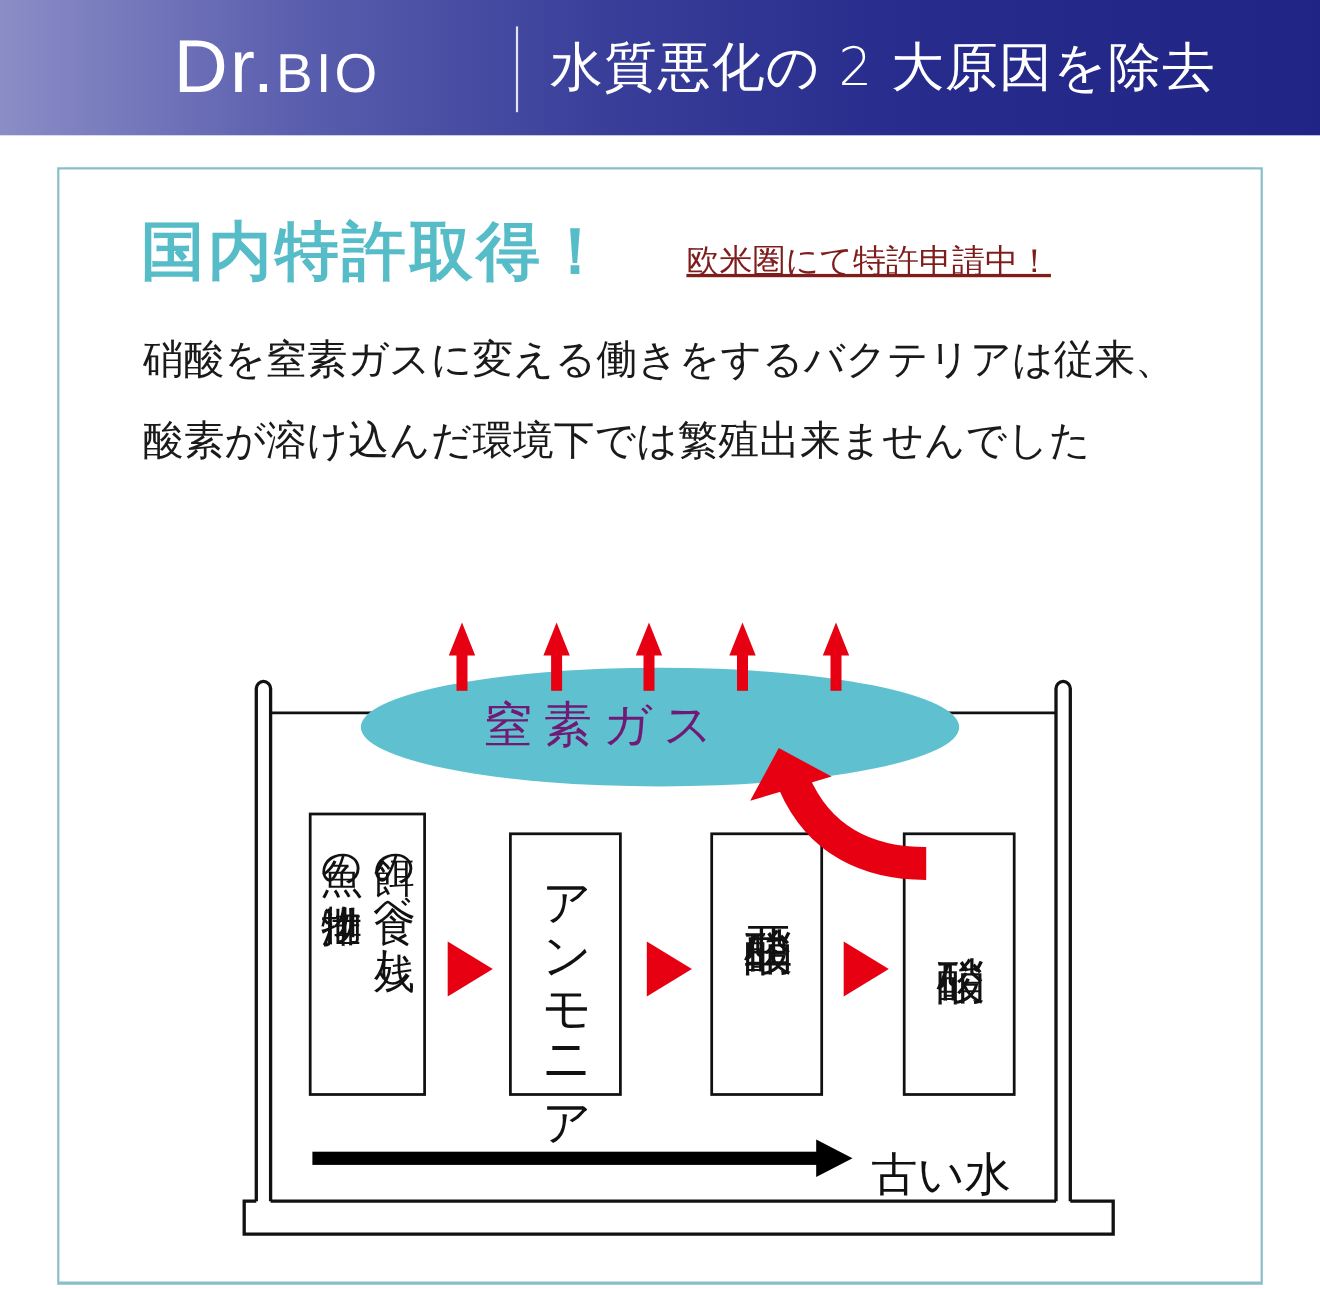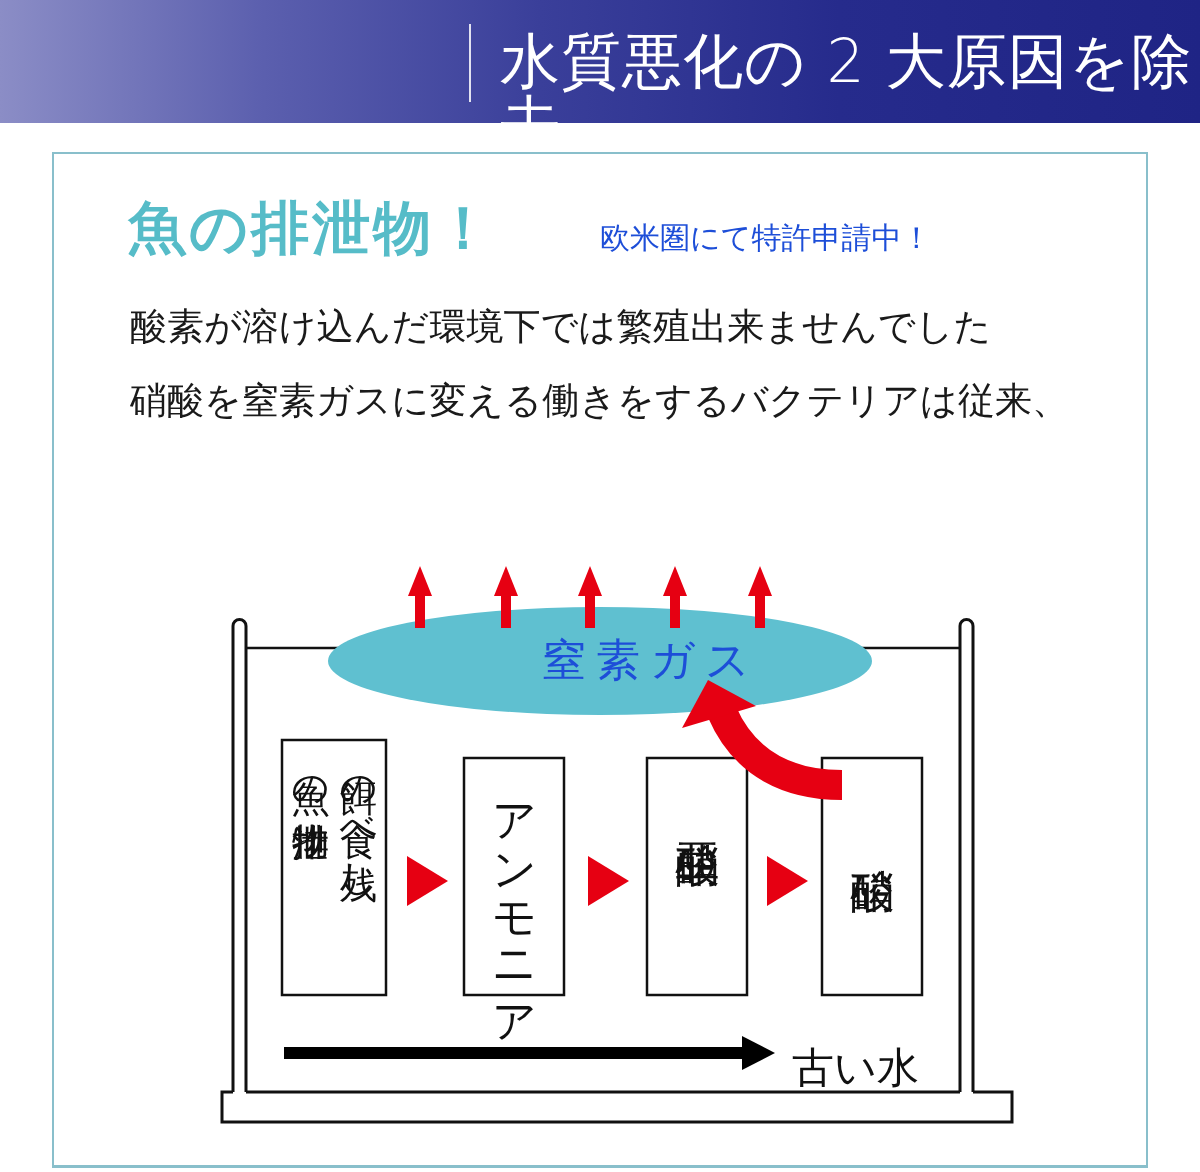--- a/index.html
+++ b/index.html
@@ -5,55 +5,58 @@
   html, body { margin: 0; padding: 0; background: #ffffff; }
   body { width: 1200px; height: 1172px; position: relative; overflow: hidden;
          font-family: "DejaVu Sans", "Liberation Sans", sans-serif; }
   .header { position: absolute; left: 0; top: 0; width: 1200px; height: 123px;
             background: linear-gradient(90deg, #8b8dc6 0%, #5b5fae 22%, #3a3f9a 45%, #262b8c 70%, #1f2485 100%); }
   .brand { position: absolute; left: 158px; top: 26px; height: 70px; color: #fff;
            font-family: "Liberation Sans", sans-serif; font-weight: 300; }
   .brand .dr { font-size: 68px; letter-spacing: 2px; line-height: 70px; }
   .brand .bio { font-size: 50px; letter-spacing: 3px; line-height: 70px; }
   .divider { position: absolute; left: 469px; top: 24px; width: 2px; height: 78px; background: rgba(255,255,255,0.85); }
-  .tagline { position: absolute; left: 500px; top: 30px; color: #fff; font-size: 60px; line-height: 62px; letter-spacing: 1px;
+  .tagline { position: absolute; left: 500px; top: 30px; color: #fff; font-size: 48px; line-height: 62px; letter-spacing: 1px;
              font-family: "DejaVu Sans", sans-serif; font-weight: 300; }
 
   .frame { position: absolute; left: 52px; top: 152px; width: 1096px; height: 1016px;
            border: 2px solid #89bfcb; border-bottom-width: 3px; box-sizing: border-box; }
 
   .patent { position: absolute; left: 128px; top: 192px; font-size: 58px; font-weight: bold; color: #56bcc8;
             letter-spacing: 3px; line-height: 72px; }
-  .patent-sub { position: absolute; left: 600px; top: 216px; font-size: 30px; color: #1d4ed8; line-height: 44px; }
+  .patent-sub { position: absolute; left: 624px; top: 216px; font-size: 30px; color: #7f1d1d; line-height: 44px; text-decoration: underline; }
   .desc { position: absolute; left: 130px; top: 290px; width: 960px; font-size: 37px; line-height: 74px; color: #1a1a1a; }
   .desc div { white-space: nowrap; }
 
   svg.diagram { position: absolute; left: 0; top: 0; }
   .vtext { position: absolute; writing-mode: vertical-rl; text-orientation: upright; color: #111;
            font-family: "DejaVu Sans", sans-serif; }
-  .gas-label { position: absolute; left: 440px; top: 632px; width: 320px; text-align: right; color: #1d4ed8;
+  .gas-label { position: absolute; left: 440px; top: 632px; width: 320px; text-align: left; color: #701a75;
                font-size: 44px; letter-spacing: 10px; line-height: 56px; }
   .old-water { position: absolute; left: 792px; top: 1024px; font-size: 42px; color: #111; line-height: 56px; margin-top: 16px; }
 </style>
 </head>
 <body>
 
 <div class="header">
+  <div class="brand">
+    <span class="dr">Dr.</span><span class="bio">BIO</span>
+  </div>
   <div class="divider"></div>
   <div class="tagline">水質悪化の 2 大原因を除去</div>
 </div>
 
 <div class="frame"></div>
 
-<div class="patent">魚の排泄物！</div>
+<div class="patent">国内特許取得！</div>
 <div class="patent-sub">欧米圏にて特許申請中！</div>
 
 <div class="desc">
+  <div>硝酸を窒素ガスに変える働きをするバクテリアは従来、</div>
   <div>酸素が溶け込んだ環境下では繁殖出来ませんでした</div>
-  <div>硝酸を窒素ガスに変える働きをするバクテリアは従来、</div>
 </div>
 
 <svg class="diagram" width="1200" height="1172" viewBox="0 0 1200 1172">
 
   <g fill="none" stroke="#111" stroke-width="3">
     <path d="M233,1092 L233,626 A6.5,6.5 0 0 1 246,626 L246,1092"></path>
     <path d="M960,1092 L960,626 A6.5,6.5 0 0 1 973,626 L973,1092"></path>
 
     <line x1="246" y1="648" x2="960" y2="648" stroke-width="2.5"></line>
 

